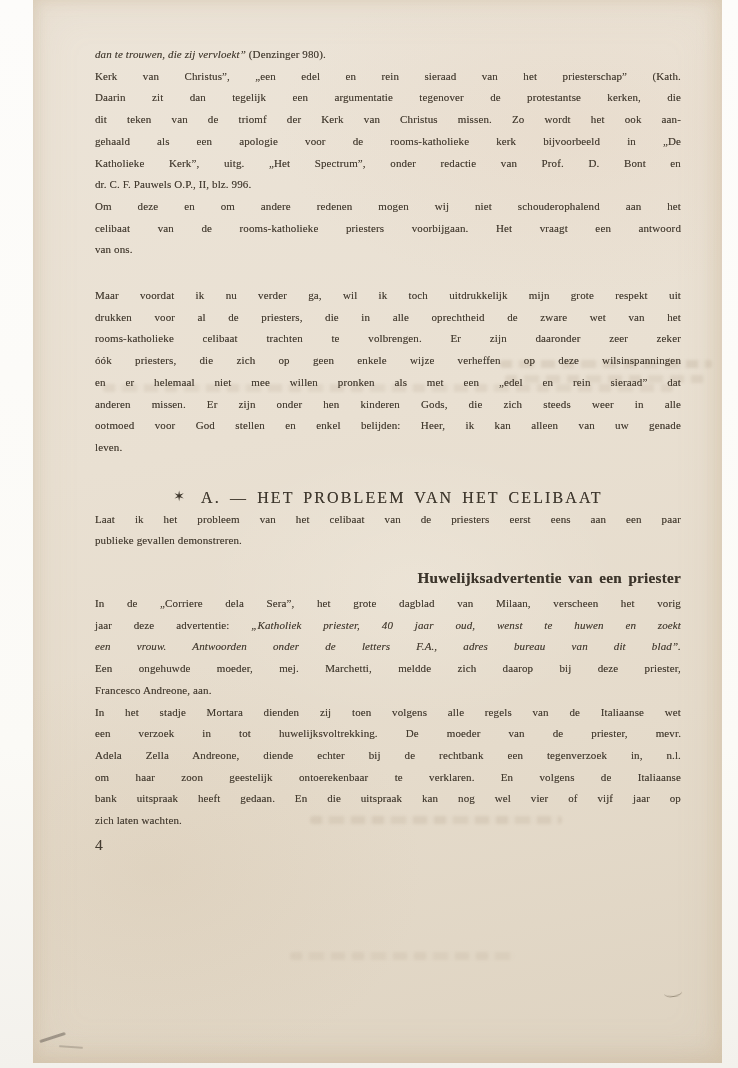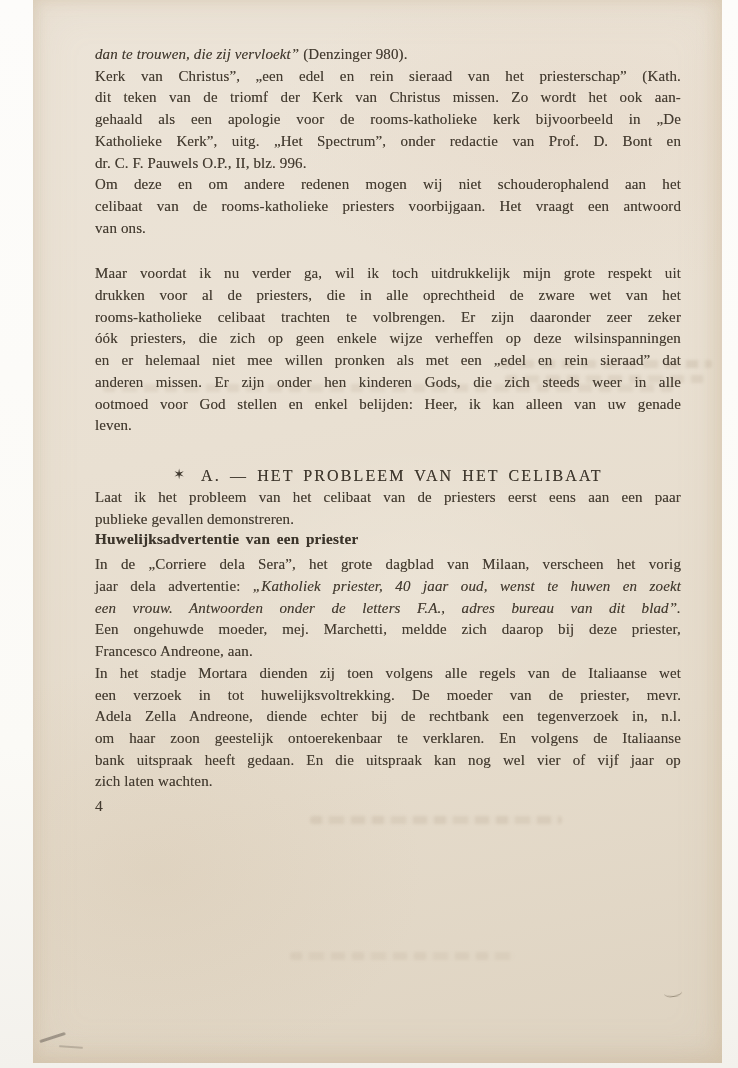--- a/index.html
+++ b/index.html
@@ -20,39 +20,39 @@
   }
   .page-texture {
     position: absolute; inset: 0; pointer-events: none;
     background:
       radial-gradient(420px 240px at 78% 12%, rgba(226,205,185,.25), transparent 70%),
       radial-gradient(380px 300px at 18% 82%, rgba(205,186,158,.22), transparent 70%),
       radial-gradient(300px 200px at 55% 55%, rgba(255,252,244,.18), transparent 70%);
   }
   .text-col { position: absolute; left: 62px; top: 44px; width: 586px; color: #443c31; }
   .ln, .ln-last {
-    font-size: 15px; line-height: 21.7px;
+    font-size: 11px; line-height: 21.7px;
     letter-spacing: 0.12px;
     text-shadow: 0 0 0.5px rgba(72,62,50,.55);
   }
   .ln { text-align: justify; text-align-last: justify; }
   .ln-last { text-align: left; }
   .it { font-style: italic; }
   .gap-block { margin-top: 24px; }
   .section-heading {
     margin-top: 28px; height: 22px;
     display: flex; align-items: center; justify-content: center;
     color: #3e372d;
   }
   .section-heading .star { font-size: 14px; margin-right: 16px; letter-spacing: 0; transform: translateY(-1px); }
   .section-heading .ht { font-size: 16px; letter-spacing: 2.1px; word-spacing: 3px; text-shadow: 0 0 0.5px rgba(62,55,45,.6); }
   .after-heading { }
   .subheading {
-    margin-top: 0; margin-bottom: 6px;
-    font-weight: bold; font-size: 15.2px;
+    margin-top: 17px; margin-bottom: 6px;
+    text-align: right; font-weight: bold; font-size: 15.2px;
     letter-spacing: 0.25px; word-spacing: 2.5px; color: #3c352b;
     text-shadow: 0 0 0.5px rgba(60,53,43,.55);
   }
   .page-number { margin-top: 2px; font-size: 15.5px; }
   
   .ghost {
     position: absolute; height: 8px; border-radius: 3px;
     background: repeating-linear-gradient(90deg,
       rgba(140,117,90,.38) 0 12px, rgba(140,117,90,.04) 12px 19px,
       rgba(140,117,90,.32) 19px 34px, rgba(140,117,90,.04) 34px 41px,
@@ -97,20 +97,21 @@
 
   <div class="text-col">
 
     <div class="ln-last"><span class="it">dan te trouwen, die zij vervloekt”</span><span> (Denzinger 980).</span></div>
 
     <div>
       <div class="ln">Kerk van Christus”, „een edel en rein sieraad van het priesterschap” (Kath.</div>
     </div>
 
     <div>
+      <div class="ln">Daarin zit dan tegelijk een argumentatie tegenover de protestantse kerken, die</div>
       <div class="ln">dit teken van de triomf der Kerk van Christus missen. Zo wordt het ook aan-</div>
       <div class="ln">gehaald als een apologie voor de rooms-katholieke kerk bijvoorbeeld in „De</div>
       <div class="ln">Katholieke Kerk”, uitg. „Het Spectrum”, onder redactie van Prof. D. Bont en</div>
       <div class="ln-last">dr. C. F. Pauwels O.P., II, blz. 996.</div>
     </div>
 
 
     <div>
       <div class="ln">Om deze en om andere redenen mogen wij niet schouderophalend aan het</div>
       <div class="ln">celibaat van de rooms-katholieke priesters voorbijgaan. Het vraagt een antwoord</div>
@@ -135,21 +136,21 @@
 
     <div class="after-heading">
       <div class="ln">Laat ik het probleem van het celibaat van de priesters eerst eens aan een paar</div>
       <div class="ln-last">publieke gevallen demonstreren.</div>
     </div>
 
     <div class="subheading">Huwelijksadvertentie van een priester</div>
 
     <div>
       <div class="ln">In de „Corriere dela Sera”, het grote dagblad van Milaan, verscheen het vorig</div>
-      <div class="ln"><span>jaar dela advertentie: </span><span class="it">„Katholiek priester, 40 jaar oud, wenst te huwen en zoekt</span></div>
+      <div class="ln"><span>jaar deze advertentie: </span><span class="it">„Katholiek priester, 40 jaar oud, wenst te huwen en zoekt</span></div>
       <div class="ln"><span class="it">een vrouw. Antwoorden onder de letters F.A., adres bureau van dit blad”.</span></div>
     </div>
 
     <div>
       <div class="ln">Een ongehuwde moeder, mej. Marchetti, meldde zich daarop bij deze priester,</div>
       <div class="ln-last">Francesco Andreone, aan.</div>
     </div>
 
     <div>
       <div class="ln">In het stadje Mortara dienden zij toen volgens alle regels van de Italiaanse wet</div>

